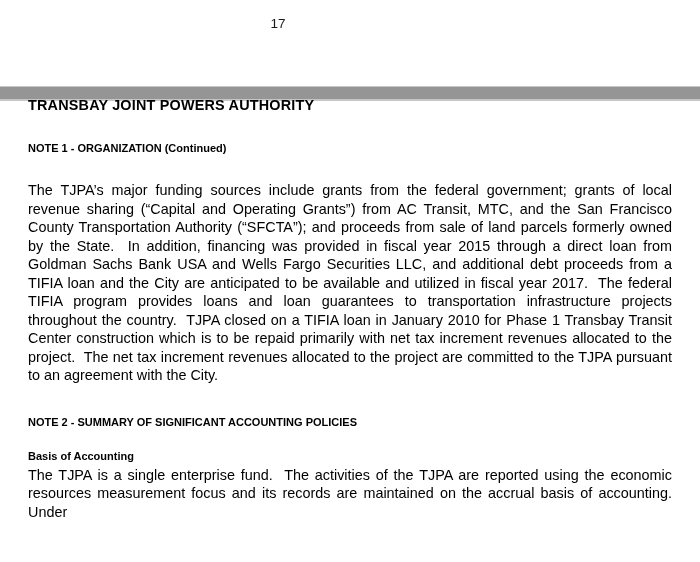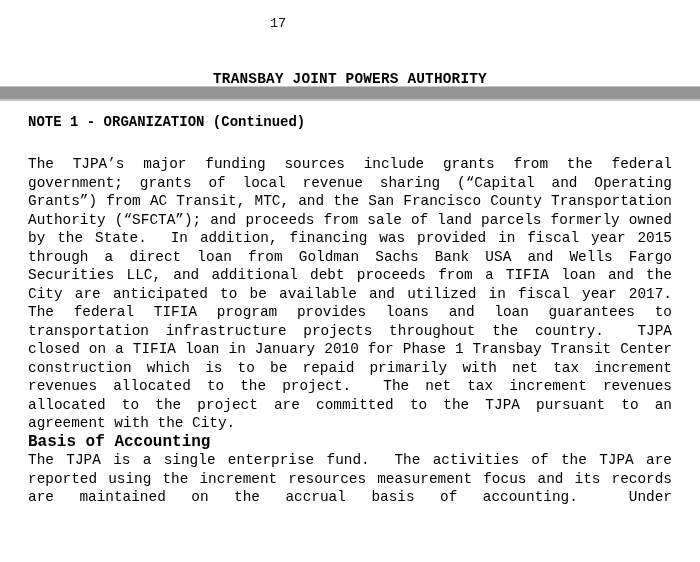--- a/index.html
+++ b/index.html
@@ -9,21 +9,21 @@
     height: 562px;
     background: #ffffff;
     overflow: hidden;
   }
 
   .page {
     position: relative;
     width: 556px;
     height: 562px;
     background: #ffffff;
-    font-family: Liberation Mono, monospace;
+    font-family: Liberation Sans, sans-serif;
     color: #000000;
   }
 
   .page-number {
     position: absolute;
     top: 16px;
     left: 0;
     width: 100%;
     text-align: center;
     font-size: 13.5px;
@@ -44,41 +44,40 @@
   .content {
     position: absolute;
     top: 0;
     left: 28px;
     width: 644px;
     font-size: 14.4px;
     line-height: 18.5px;
   }
 
   .doc-header {
-    margin-top: 70px;
-    text-align: center;
+    margin-top: 96px;
   }
 
   .doc-title {
     font-weight: bold;
     letter-spacing: 0.2px;
   }
 
   .note-heading {
     font-weight: bold;
-    font-size: 14px;
+    font-size: 11px;
   }
 
   .note-heading.first { margin-top: 24px; }
   .note-heading.second { margin-top: 28px; }
 
   .sub-heading {
     font-weight: bold;
-    font-size: 16px;
-    margin-top: 0;
+    font-size: 11px;
+    margin-top: 16px;
   }
 
   .body-text {
     text-align: justify;
     white-space: pre-wrap;
   }
 
   .body-text.first { margin-top: 24px; }
 
   .body-text.cutoff {
@@ -98,19 +97,20 @@
   <div class="content">
 
     <div class="doc-header">
       <div class="doc-title">TRANSBAY JOINT POWERS AUTHORITY</div>
     </div>
 
     <div class="note-heading first">NOTE 1 - ORGANIZATION (Continued)</div>
 
     <p class="body-text first">The TJPA’s major funding sources include grants from the federal government; grants of local revenue sharing (“Capital and Operating Grants”) from AC Transit, MTC, and the San Francisco County Transportation Authority (“SFCTA”); and proceeds from sale of land parcels formerly owned by the State.  In addition, financing was provided in fiscal year 2015 through a direct loan from Goldman Sachs Bank USA and Wells Fargo Securities LLC, and additional debt proceeds from a TIFIA loan and the City are anticipated to be available and utilized in fiscal year 2017.  The federal TIFIA program provides loans and loan guarantees to transportation infrastructure projects throughout the country.  TJPA closed on a TIFIA loan in January 2010 for Phase 1 Transbay Transit Center construction which is to be repaid primarily with net tax increment revenues allocated to the project.  The net tax increment revenues allocated to the project are committed to the TJPA pursuant to an agreement with the City.</p>
 
+    <div class="note-heading second">NOTE 2 - SUMMARY OF SIGNIFICANT ACCOUNTING POLICIES</div>
 
     <div class="sub-heading">Basis of Accounting</div>
 
-    <p class="body-text cutoff">The TJPA is a single enterprise fund.  The activities of the TJPA are reported using the increment resources measurement focus and its records are maintained on the accrual basis of accounting.  Under</p>
+    <p class="body-text cutoff">The TJPA is a single enterprise fund.  The activities of the TJPA are reported using the economic resources measurement focus and its records are maintained on the accrual basis of accounting.  Under</p>
 
   </div>
 </div>
 
 </body></html>

